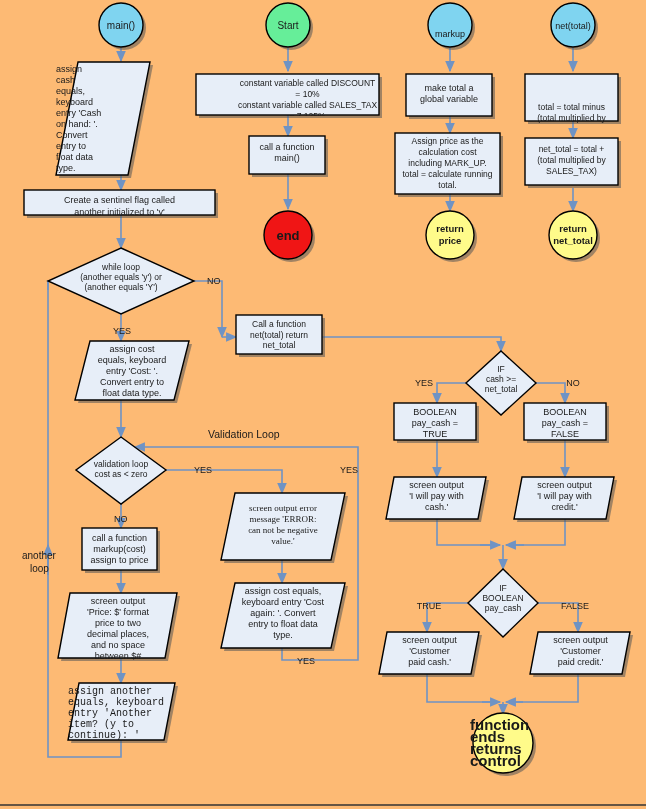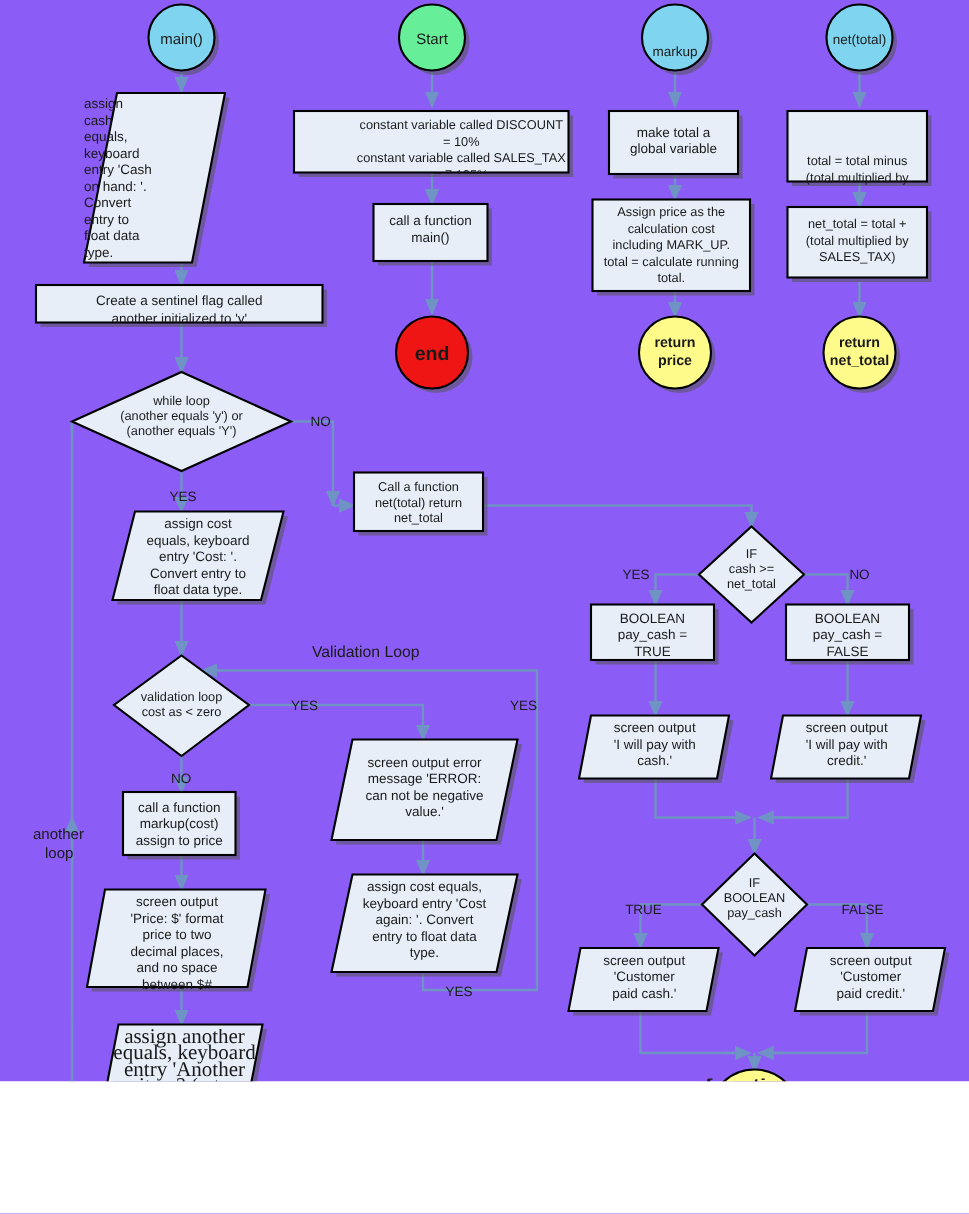--- a/index.html
+++ b/index.html
@@ -1,17 +1,17 @@
 <!DOCTYPE html>
 <html><head>
 <meta charset="utf-8">
 <style>
   html,body{margin:0;padding:0;background:#ffffff;}
   body{font-family:"Liberation Sans","DejaVu Sans",sans-serif;}
-  #canvas{position:relative;width:646px;height:721px;background:#8b5cf6;overflow:hidden;}
+  #canvas{position:relative;width:646px;height:809px;background:#fdba74;overflow:hidden;}
   svg#flow{position:absolute;left:0;top:0;width:646px;height:809px;}
   .lbl{font-family:"Liberation Sans","DejaVu Sans",sans-serif;fill:#1a1a1a;}
 </style>
 </head>
 <body>
 
 <div id="canvas">
   <svg id="flow" viewBox="0 0 646 809">
     <defs>
       <marker id="arr" markerWidth="8" markerHeight="8" refX="6.2" refY="3" orient="auto" markerUnits="strokeWidth">
@@ -165,38 +165,38 @@
 decimal places,
 and no space
 between $#</div>
     </foreignObject>
 
     <g>
       <path d="M82,686 L178,686 L167,743 L71,743 z" fill="#555" opacity="0.55"></path>
       <path d="M79,683 L175,683 L164,740 L68,740 z" fill="#E7EEF8" stroke="#000" stroke-width="1.4"></path>
     </g>
     <foreignObject x="68" y="686" width="110" height="56">
-      <div xmlns="http://www.w3.org/1999/xhtml" style="font-family:Liberation Serif, serif;font-size:14px;line-height:11px;color:#1a1a1a;text-align:center;white-space:pre-line;">assign another
+      <div xmlns="http://www.w3.org/1999/xhtml" style="font-family:Liberation Mono, monospace;font-size:10px;line-height:11px;color:#1a1a1a;text-align:left;white-space:pre-line;">assign another
 equals, keyboard
 entry 'Another
 item? (y to
 continue): '</div>
     </foreignObject>
 
     <text class="lbl" x="22" y="559" font-size="10">another</text>
     <text class="lbl" x="30" y="572" font-size="10">loop</text>
 
     <text class="lbl" x="208" y="438" font-size="10.5">Validation Loop</text>
 
     <g>
       <path d="M238,496 L348,496 L334,563 L224,563 z" fill="#555" opacity="0.55"></path>
       <path d="M235,493 L345,493 L331,560 L221,560 z" fill="#E7EEF8" stroke="#000" stroke-width="1.4"></path>
     </g>
     <foreignObject x="222" y="503" width="122" height="52">
-      <div xmlns="http://www.w3.org/1999/xhtml" style="font-family:Liberation Sans, sans-serif;font-size:9px;line-height:11px;color:#1a1a1a;text-align:center;white-space:pre-line;">screen output error
+      <div xmlns="http://www.w3.org/1999/xhtml" style="font-family:Liberation Serif, serif;font-size:9px;line-height:11px;color:#1a1a1a;text-align:center;white-space:pre-line;">screen output error
 message 'ERROR:
 can not be negative
 value.'</div>
     </foreignObject>
 
     <g>
       <path d="M238,586 L348,586 L334,651 L224,651 z" fill="#555" opacity="0.55"></path>
       <path d="M235,583 L345,583 L331,648 L221,648 z" fill="#E7EEF8" stroke="#000" stroke-width="1.4"></path>
     </g>
     <foreignObject x="222" y="586" width="122" height="62">

